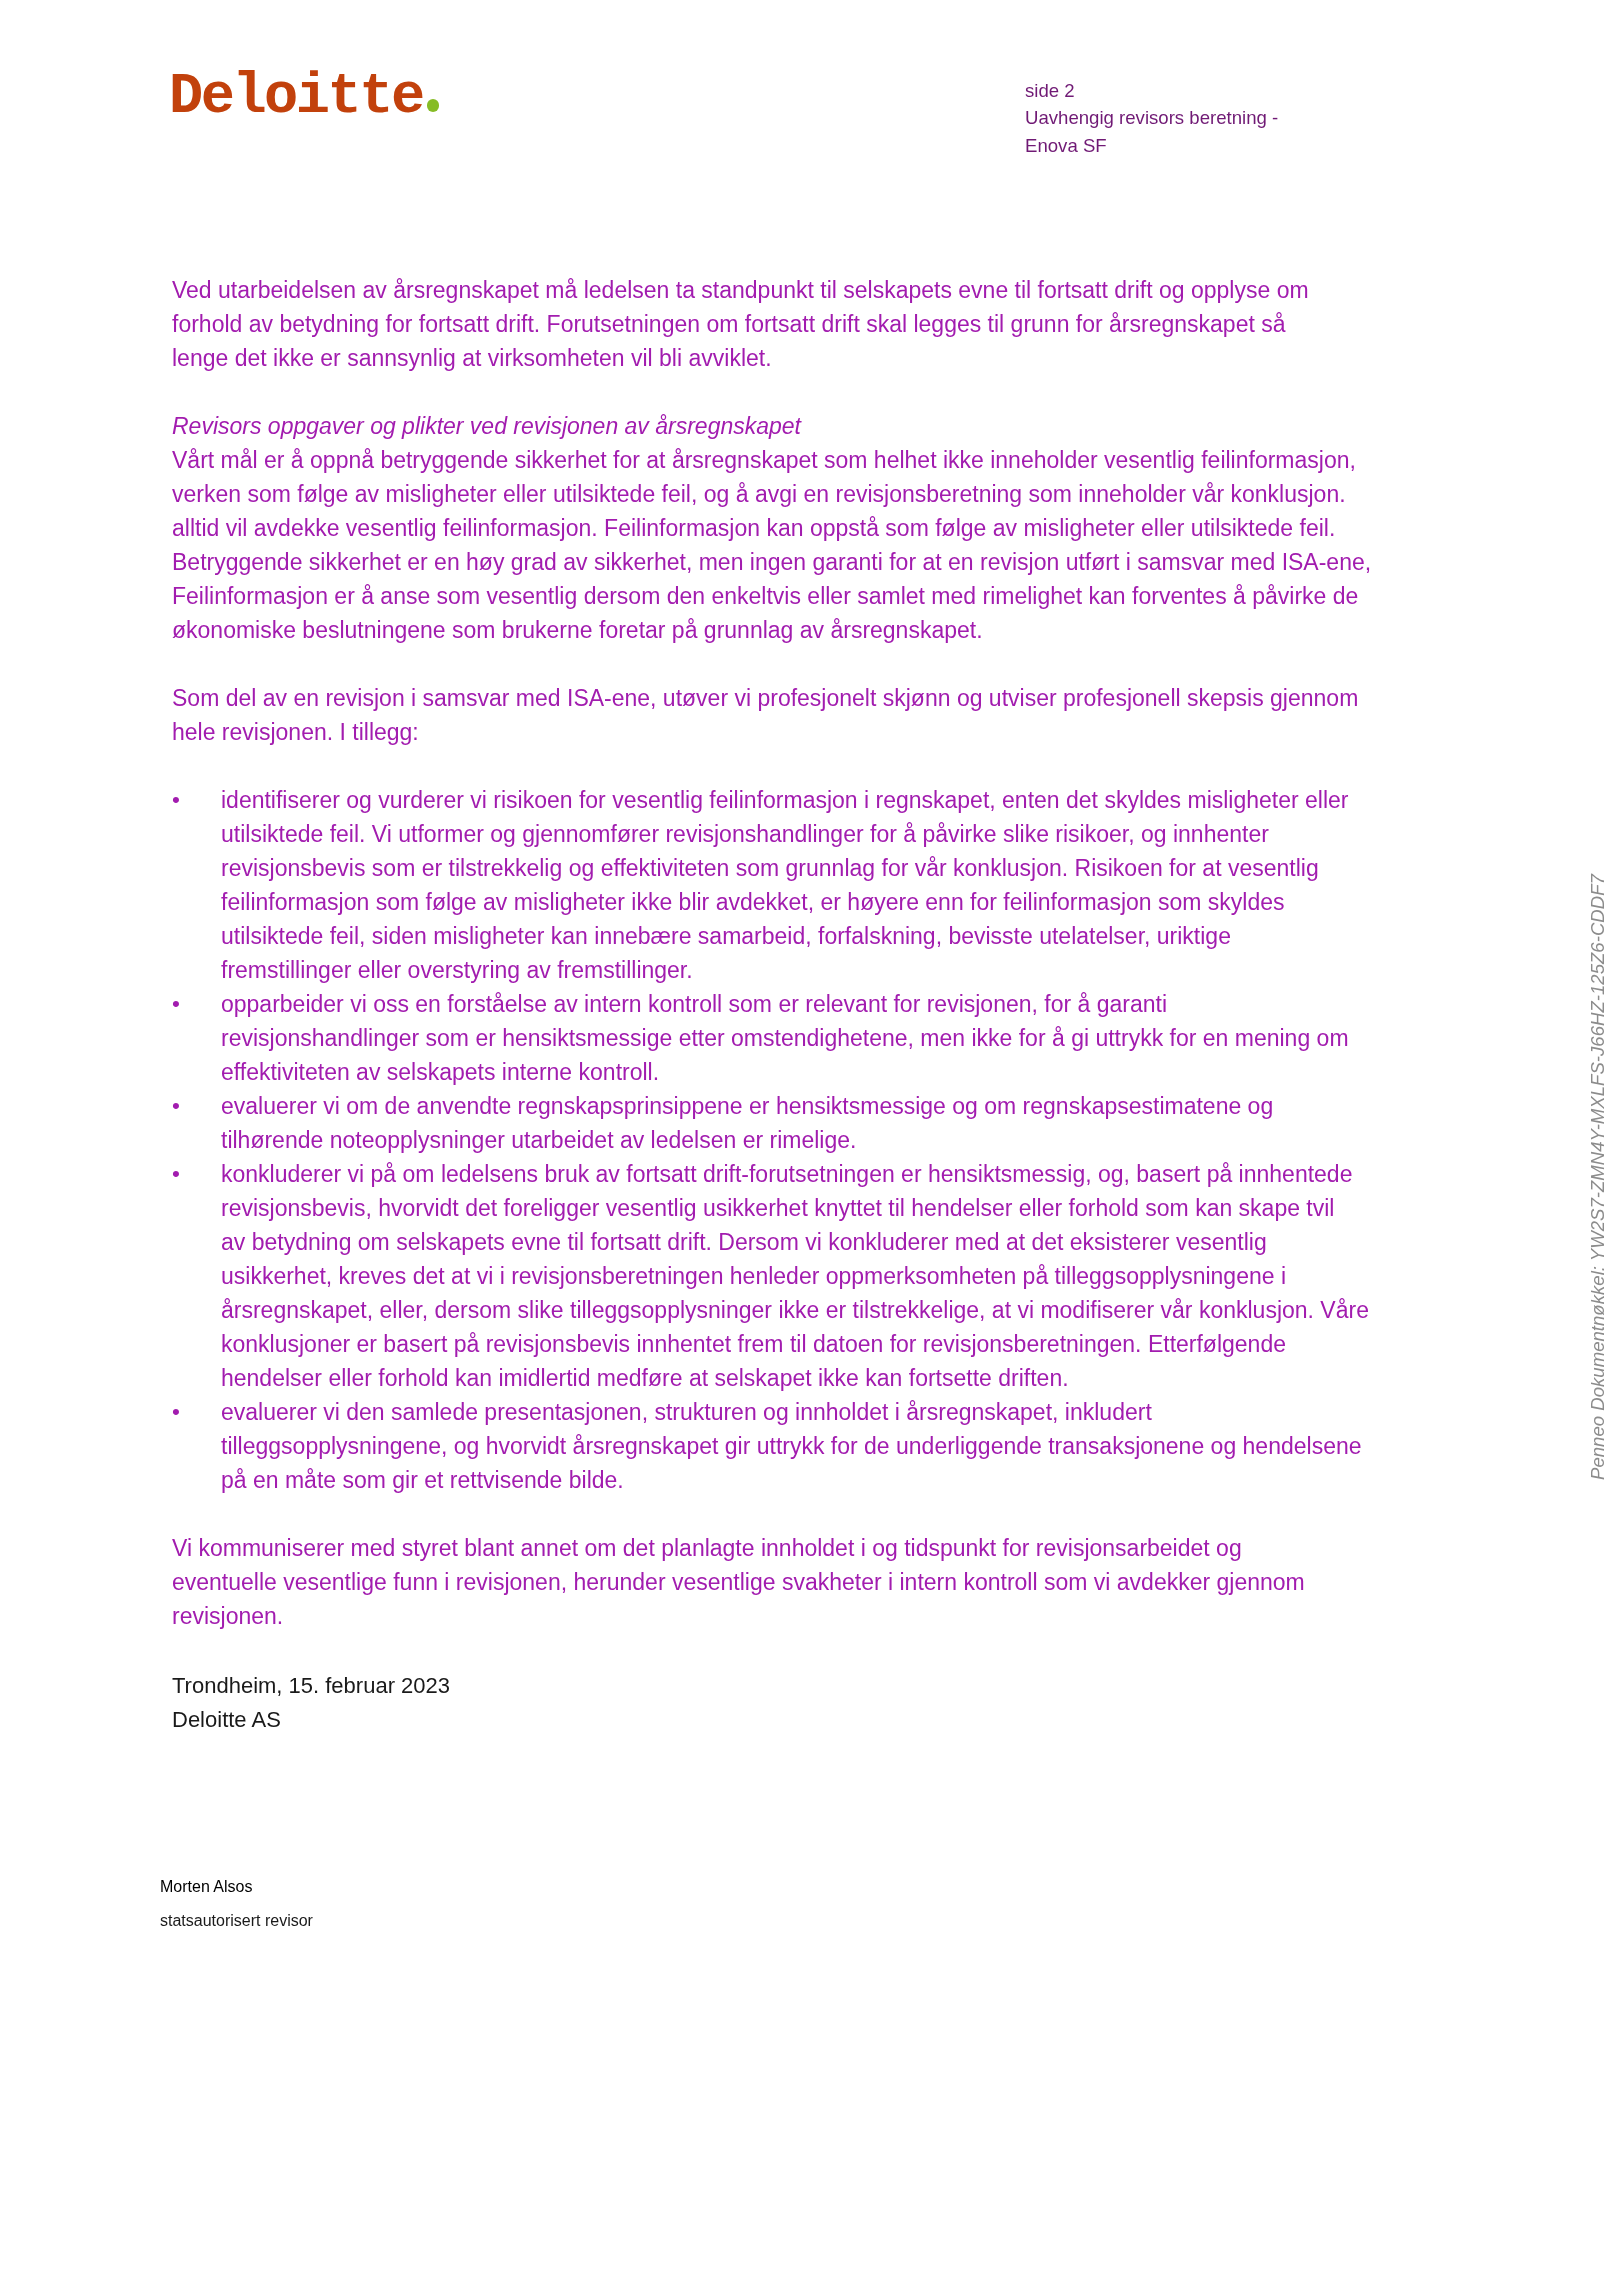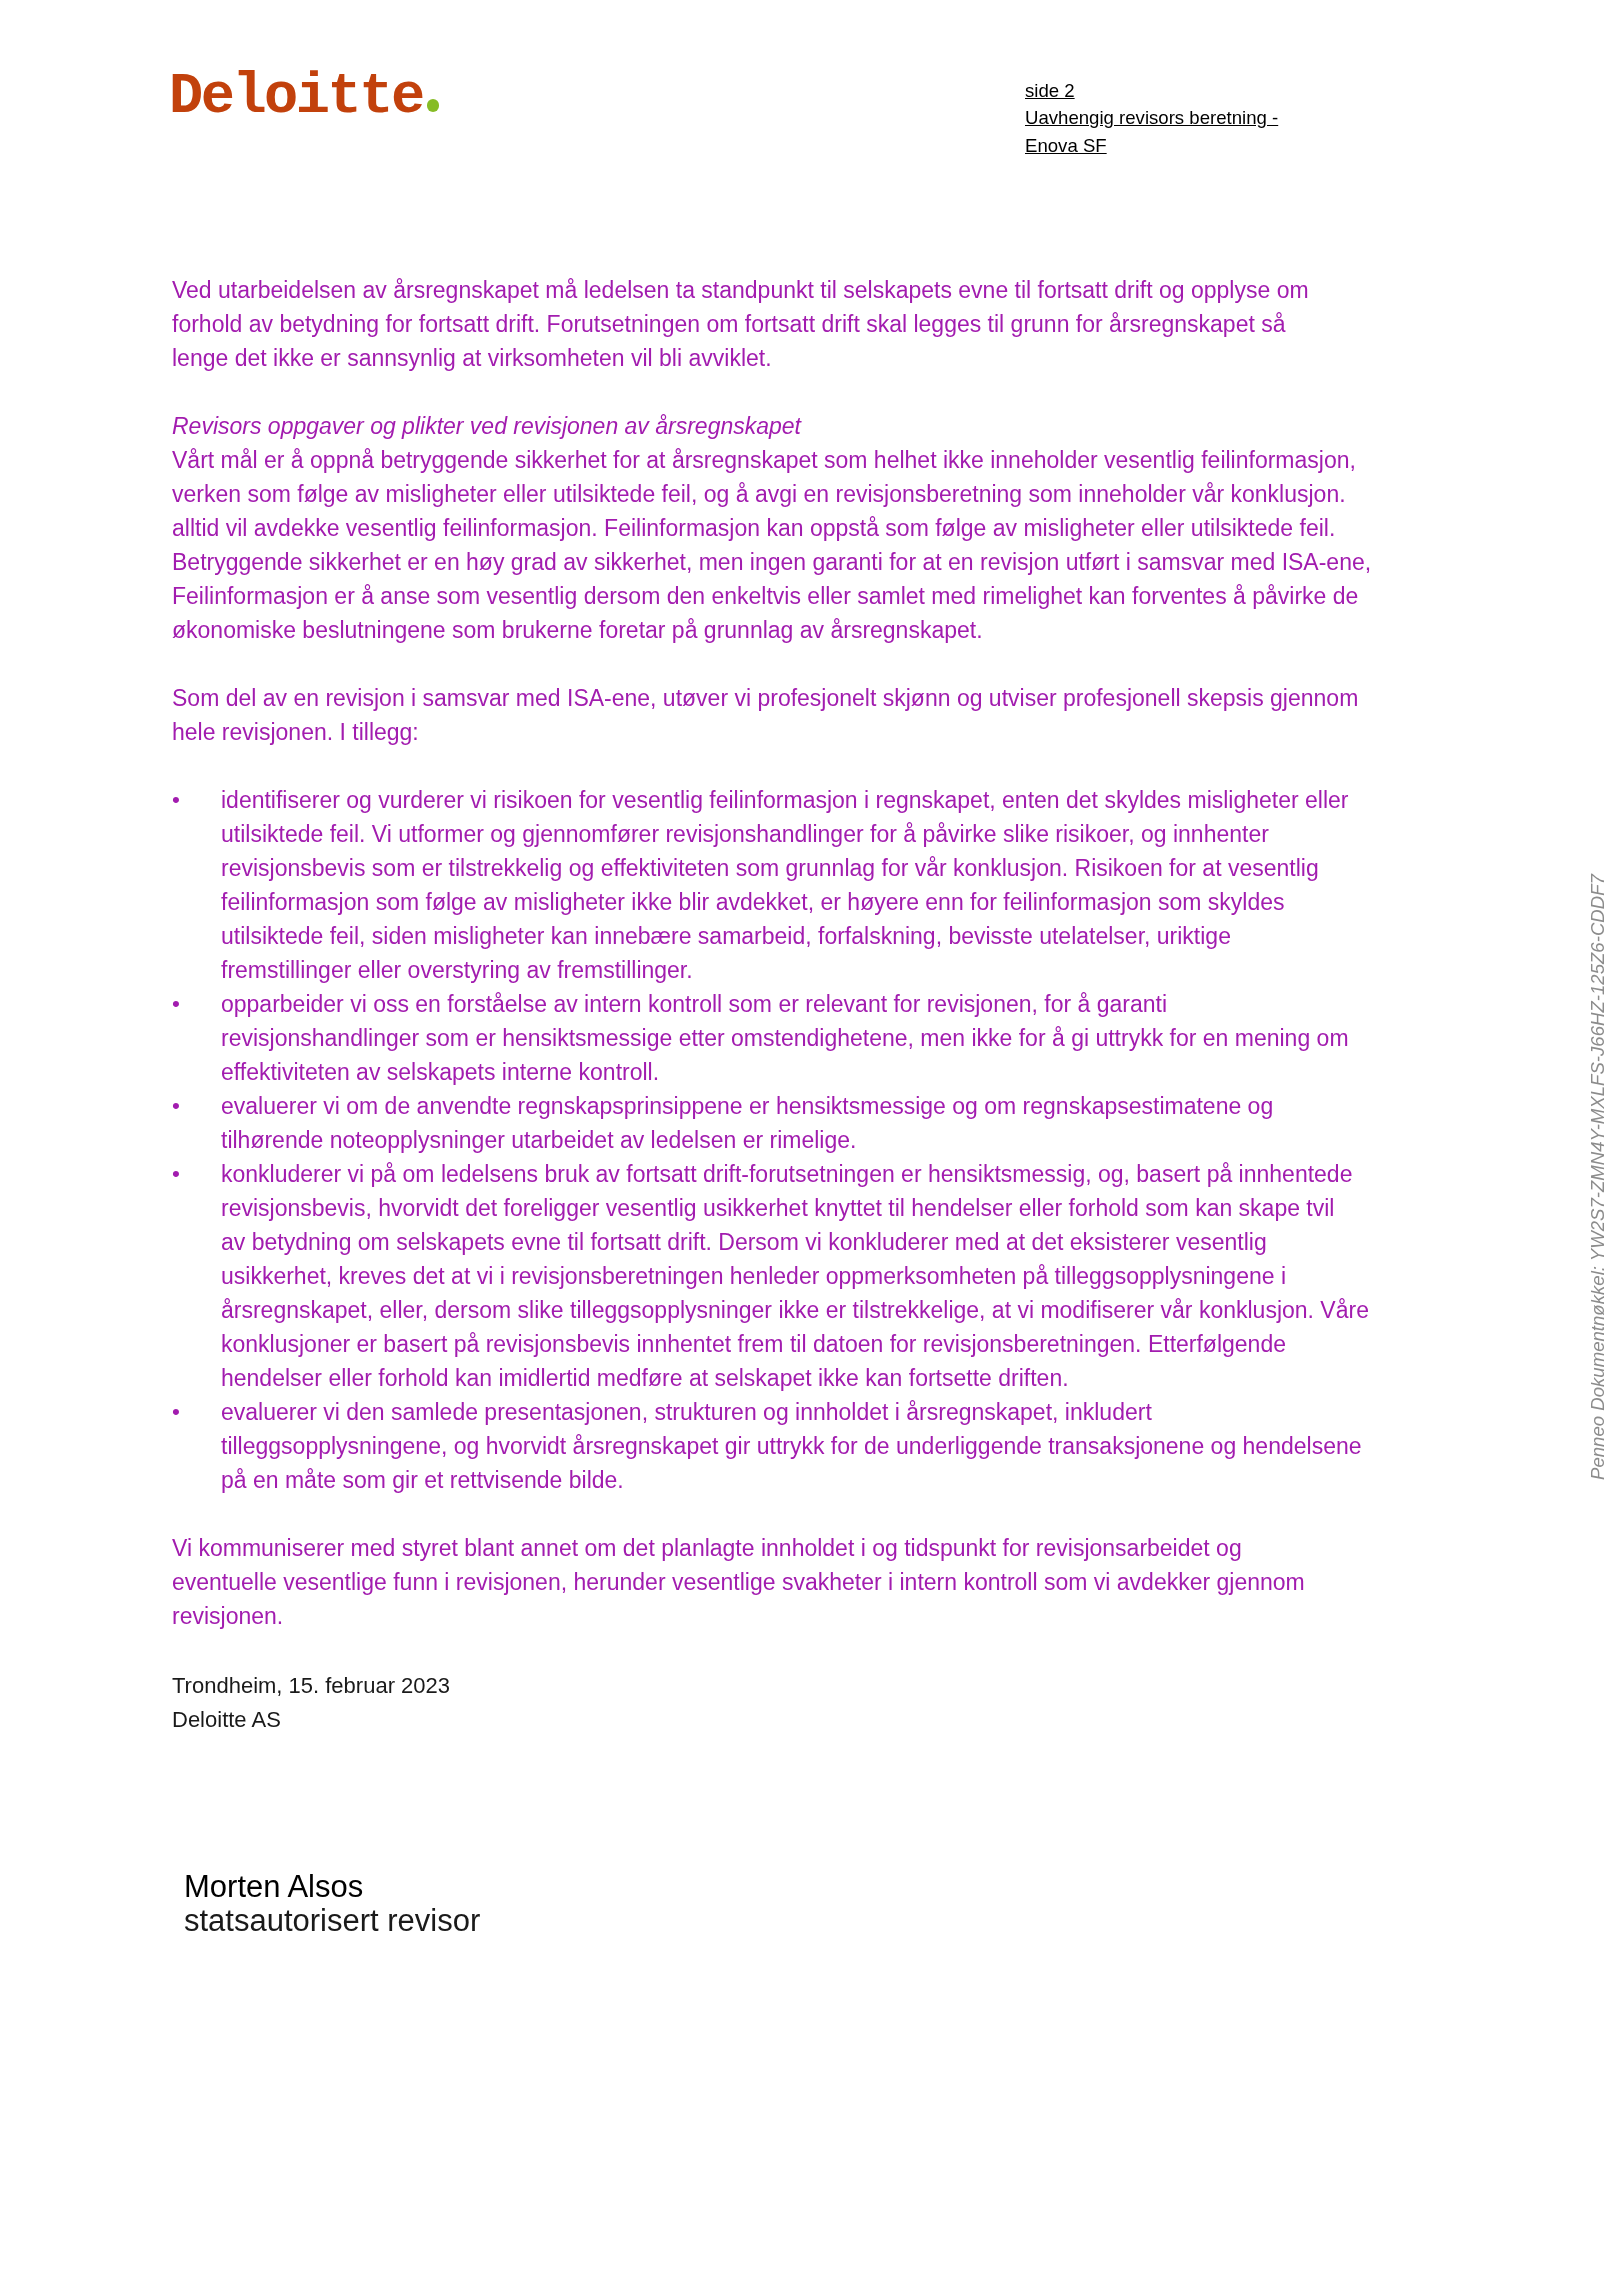--- a/index.html
+++ b/index.html
@@ -36,22 +36,21 @@
       vertical-align: baseline;
       position: relative;
       top: 0px;
     }
     .header-meta {
       position: absolute;
       left: 1025px;
       top: 77px;
       font-size: 18.6px;
       line-height: 27.4px;
-      color: #000000;
-      text-decoration: underline;
+      color: #701a75;
     }
     .header-meta div { white-space: nowrap; }
 
     .content {
       position: absolute;
       left: 172px;
       top: 273px;
       width: 1304px;
       font-size: 23px;
       line-height: 34px;
@@ -76,23 +75,23 @@
 
     .signature-block {
       position: absolute;
       left: 172px;
       top: 1669px;
       font-size: 22px;
       line-height: 34px;
     }
     .signer {
       position: absolute;
-      left: 184px;
+      left: 160px;
       top: 1870px;
-      font-size: 31px;
+      font-size: 16px;
       line-height: 34px;
     }
     .signer-name { color: #000000; }
 
     .penneo {
       position: absolute;
       left: 1587px;
       top: 1480px;
       transform-origin: 0 0;
       transform: rotate(-90deg);

